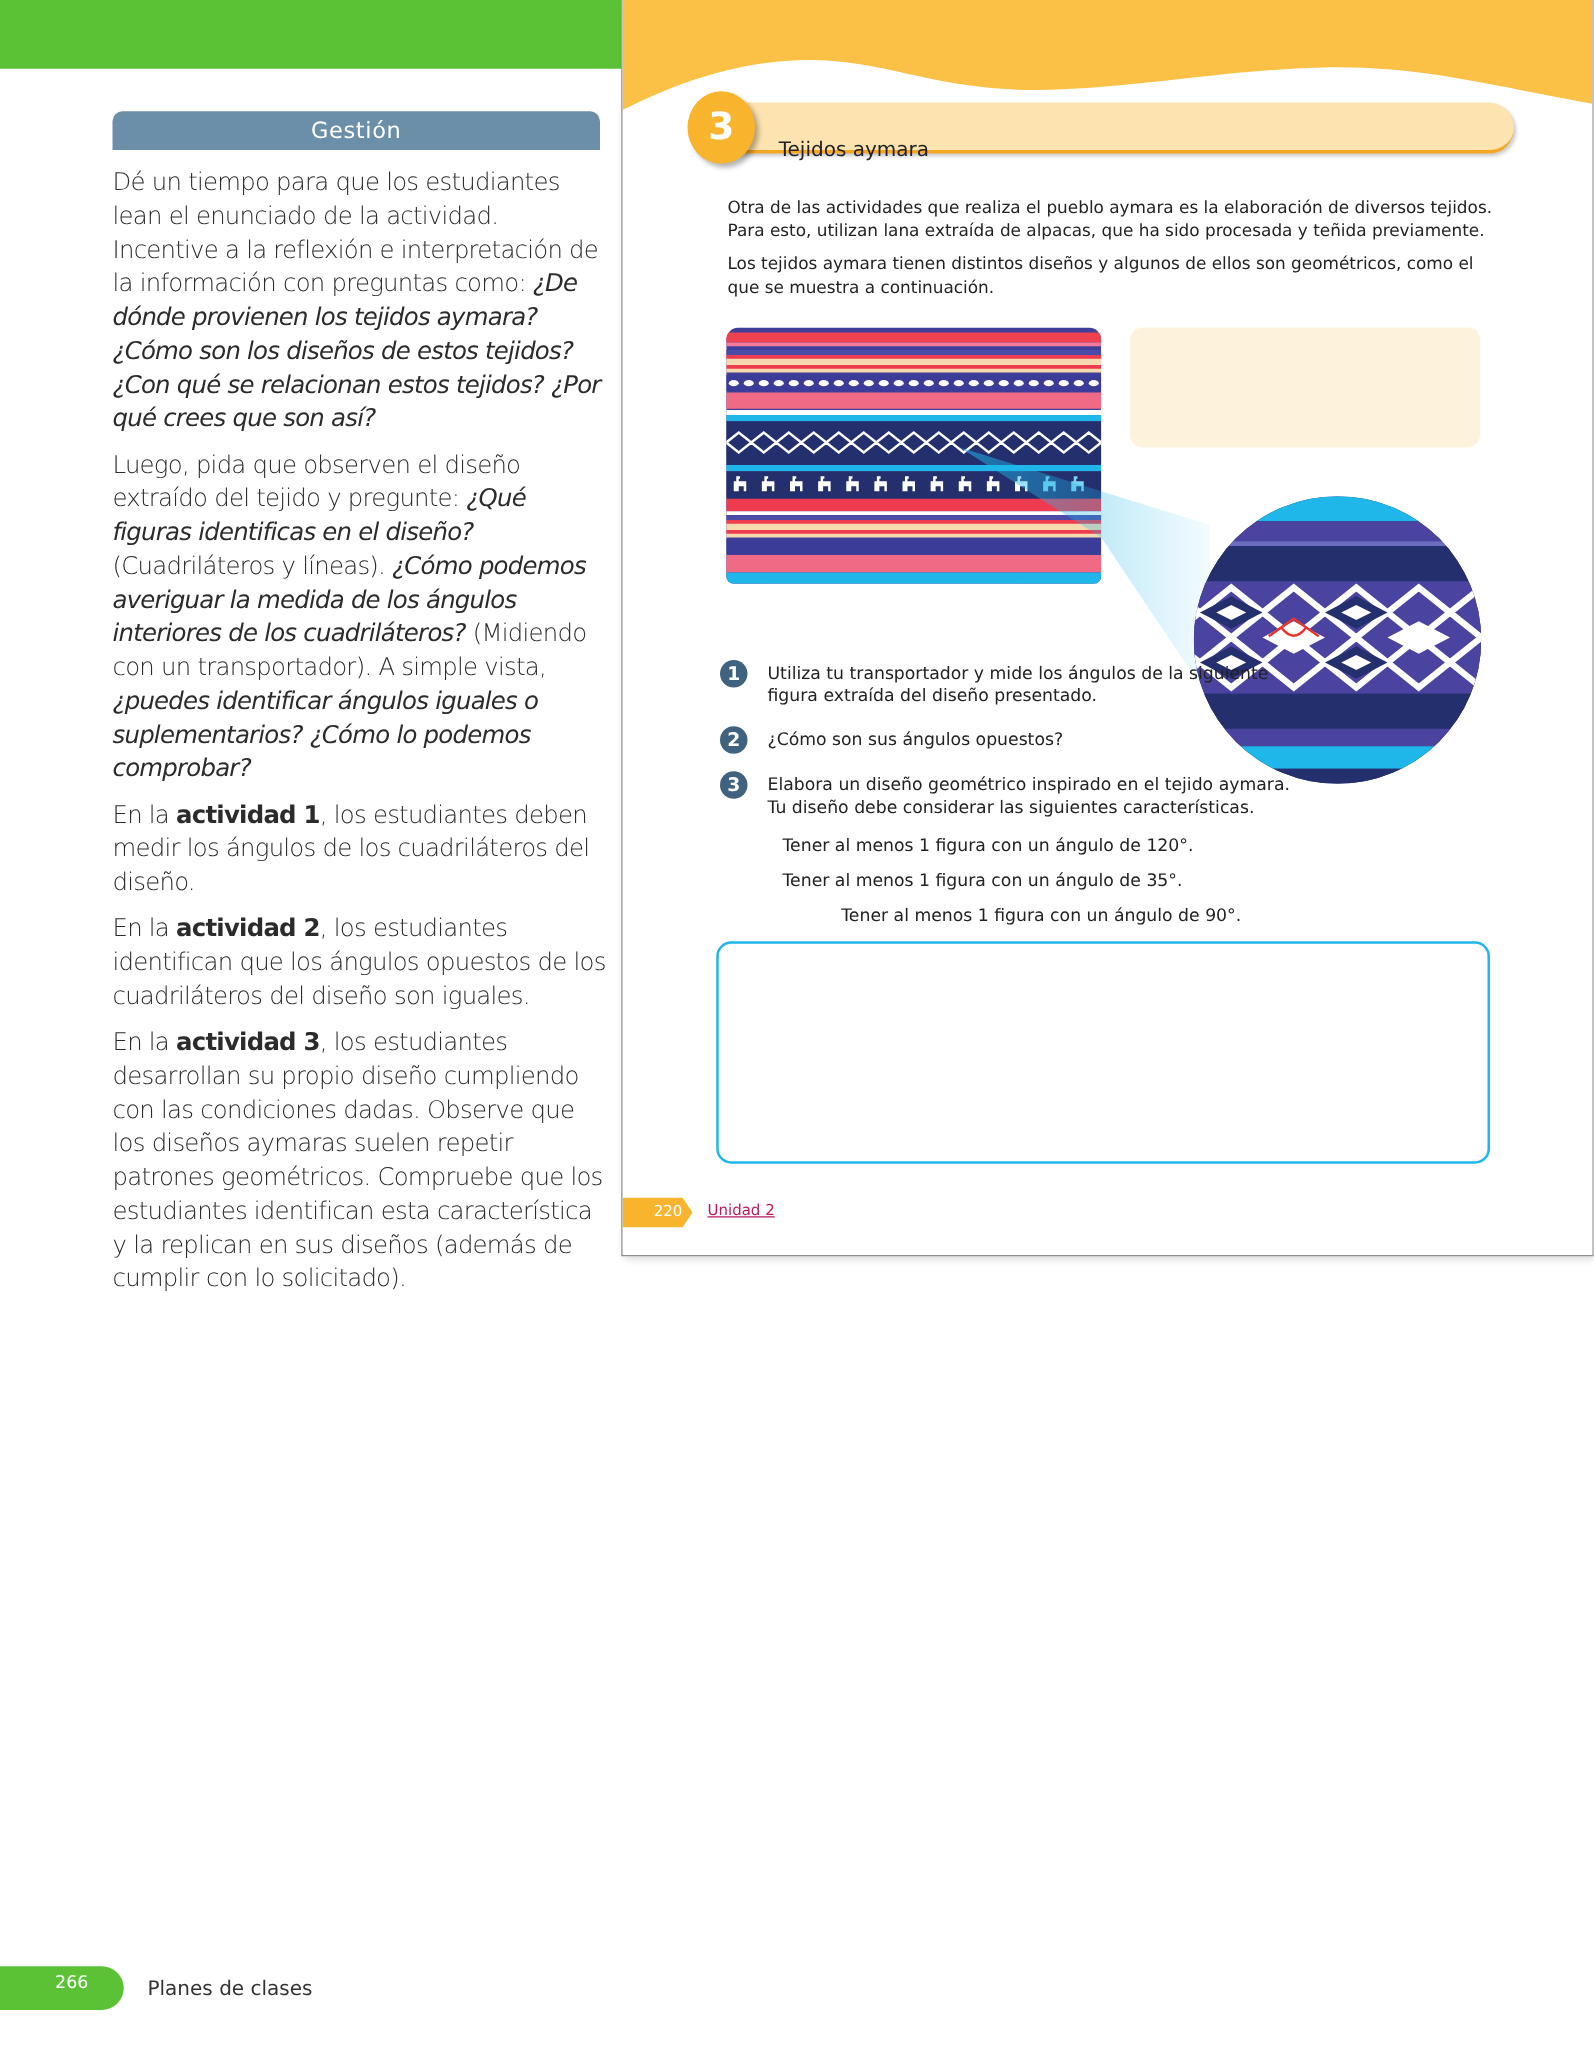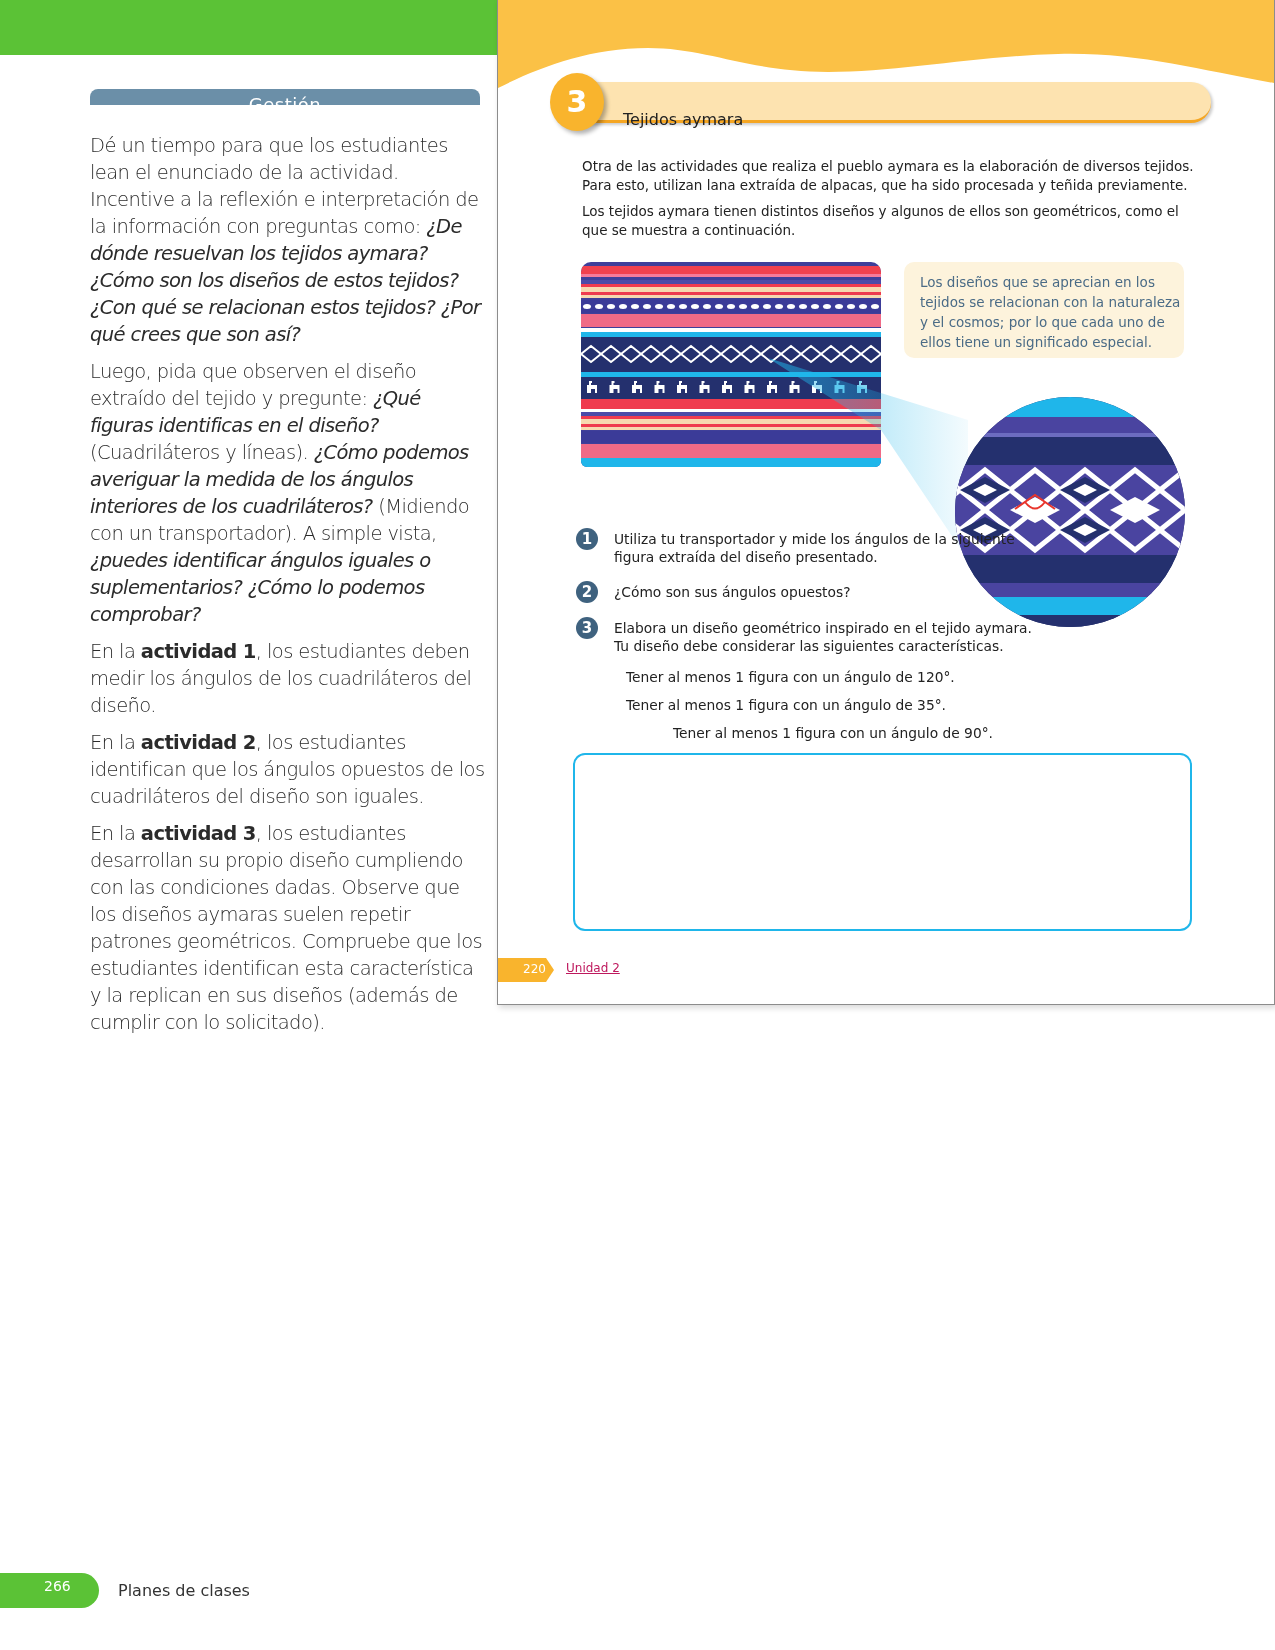--- a/index.html
+++ b/index.html
@@ -1,18 +1,18 @@
 <!DOCTYPE html>
 <html><head>
 <meta charset="utf-8">
 <style>
   html, body { margin:0; padding:0; }
   body { width:1275px; height:1650px; position:relative; background:#ffffff; overflow:hidden; font-family:"DejaVu Sans", sans-serif; color:#222; }
   .green-bar { position:absolute; left:0; top:0; width:510px; height:55px; background:#5bc236; }
-  .gestion-header { position:absolute; left:90px; top:89px; width:390px; height:16px; background:#6b8fa8; border-radius:8px 8px 0 0; color:#fff; font-size:18px; text-align:center; line-height:31px; letter-spacing:0.5px; }
+  .gestion-header { position:absolute; left:90px; top:89px; width:390px; height:31px; background:#6b8fa8; border-radius:8px 8px 0 0; color:#fff; font-size:18px; text-align:center; line-height:31px; letter-spacing:0.5px; }
   .left-text { position:absolute; left:90px; top:132px; width:395px; font-family:"DejaVu Sans", sans-serif; font-size:19.5px; line-height:27px; color:#2b2b2b; font-weight:300; letter-spacing:-0.6px; }
   .left-text p { margin:0 0 10px 0; }
   .left-text i { font-style:italic; }
   .left-text b { font-weight:bold; }
 
   .right-panel { position:absolute; left:497px; top:-1px; width:776px; height:1004px; background:#fff; border:1px solid #8c8c8c; box-shadow:2px 3px 6px rgba(0,0,0,0.15); overflow:hidden; }
   .wave { position:absolute; left:0; top:0; width:776px; height:90px; }
   .section-title-bar { position:absolute; left:70px; top:82px; width:643px; height:38px; background:#fde3b0; border-radius:0 20px 20px 0; border-bottom:3px solid #f5a623; box-shadow:2px 2px 3px rgba(0,0,0,0.2); }
   .section-title { position:absolute; left:125px; top:90px; font-size:16px; color:#222; font-family:"DejaVu Sans", sans-serif;margin-top:20px; }
   .section-num { position:absolute; left:52px; top:73px; width:54px; height:58px; border-radius:50%; background:#f9b42d; color:#fff; font-size:30px; font-weight:bold; text-align:center; line-height:58px; box-shadow:3px 3px 4px rgba(0,0,0,0.3); }
@@ -40,21 +40,21 @@
   .footer-left-num { position:absolute; left:44px; top:1578px; color:#fff; font-size:14px; }
   .footer-left-label { position:absolute; left:118px; top:1581px; color:#333; font-size:16px; }
 </style>
 </head>
 <body>
 
 <div class="green-bar"></div>
 <div class="gestion-header">Gestión</div>
 
 <div class="left-text">
-  <p><span>Dé un tiempo para que los estudiantes lean el enunciado de la actividad. Incentive a la reflexión e interpretación de la información con preguntas como: </span><i>¿De dónde resuelvan los tejidos aymara? ¿Cómo son los diseños de estos tejidos? ¿Con qué se relacionan estos tejidos? ¿Por qué crees que son así?</i></p>
+  <p><span>Dé un tiempo para que los estudiantes lean el enunciado de la actividad. Incentive a la reflexión e interpretación de la información con preguntas como: </span><i>¿De dónde provienen los tejidos aymara? ¿Cómo son los diseños de estos tejidos? ¿Con qué se relacionan estos tejidos? ¿Por qué crees que son así?</i></p>
   <p><span>Luego, pida que observen el diseño extraído del tejido y pregunte: </span><i>¿Qué figuras identificas en el diseño?</i><span> (Cuadriláteros y líneas). </span><i>¿Cómo podemos averiguar la medida de los ángulos interiores de los cuadriláteros?</i><span> (Midiendo con un transportador). A simple vista, </span><i>¿puedes identificar ángulos iguales o suplementarios? ¿Cómo lo podemos comprobar?</i></p>
   <p><span>En la </span><b>actividad 1</b><span>, los estudiantes deben medir los ángulos de los cuadriláteros del diseño.</span></p>
   <p><span>En la </span><b>actividad 2</b><span>, los estudiantes identifican que los ángulos opuestos de los cuadriláteros del diseño son iguales.</span></p>
   <p><span>En la </span><b>actividad 3</b><span>, los estudiantes desarrollan su propio diseño cumpliendo con las condiciones dadas. Observe que los diseños aymaras suelen repetir patrones geométricos. Compruebe que los estudiantes identifican esta característica y la replican en sus diseños (además de cumplir con lo solicitado).</span></p>
 </div>
 
 <div class="footer-left-pill"></div>
 <div class="footer-left-num">266</div>
 <div class="footer-left-label">Planes de clases</div>
 
@@ -150,21 +150,20 @@
     <defs>
       <linearGradient id="bg1" x1="0" y1="0" x2="1" y2="0">
         <stop offset="0" stop-color="#1fb6ea" stop-opacity="0.55"></stop>
         <stop offset="1" stop-color="#1fb6ea" stop-opacity="0.05"></stop>
       </linearGradient>
     </defs>
     <path d="M270,358 L383,430 L470,560 L470,420 Z" fill="url(#bg1)"></path>
   </svg>
 
   <div class="info-box"></div>
-  <div class="info-text">Los diseños que se aprecian en los tejidos se relacionan con la naturaleza y el cosmos; por lo que cada uno de ellos tiene un significado especial.</div>
 
   <svg style="position:absolute;left:457px;top:397px;" width="230" height="230" viewBox="0 0 230 230">
     <defs>
         <clipPath id="cc">
           <circle cx="115" cy="115" r="115"></circle>
         </clipPath>
       </defs>
     <g clip-path="url(#cc)">
       <rect width="230" height="230" fill="#24306e"></rect>
       <rect y="0" width="230" height="20" fill="#1fb6ea"></rect>

